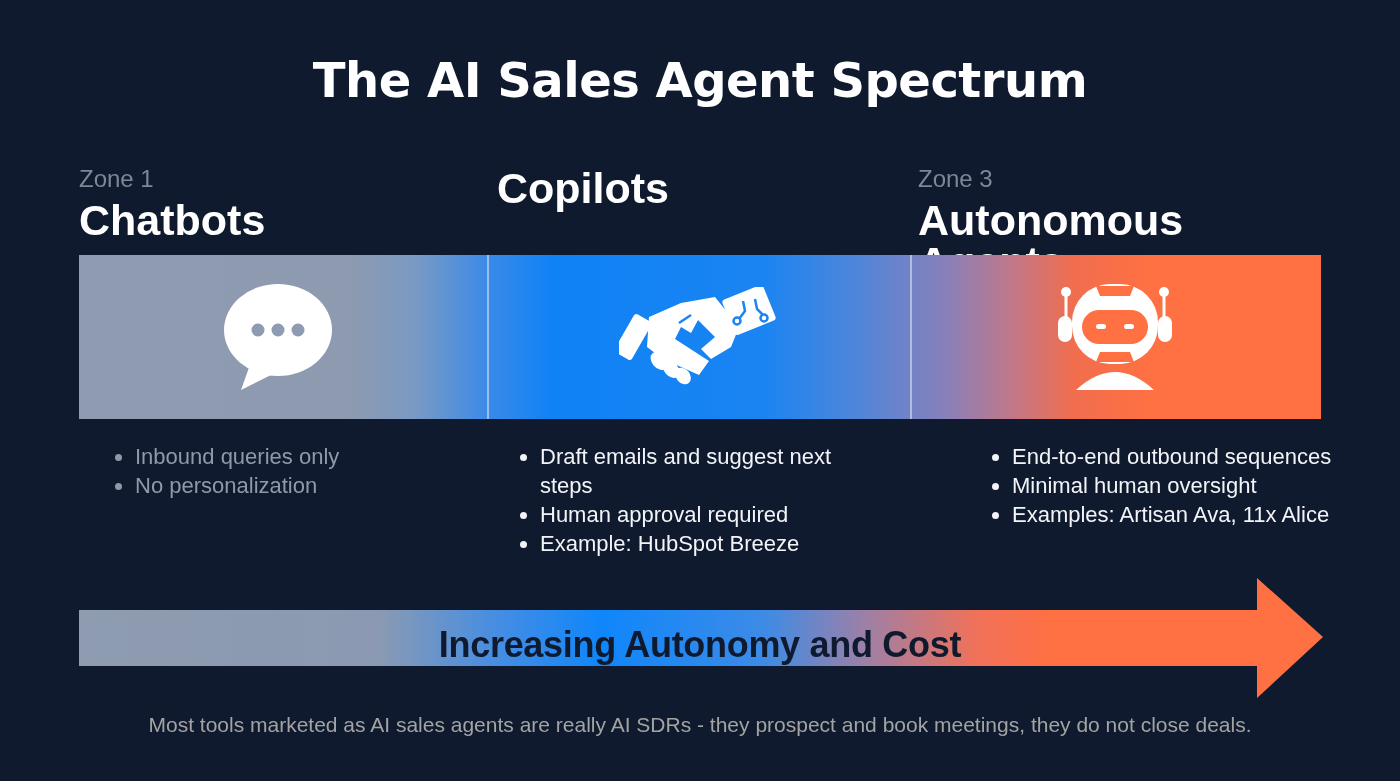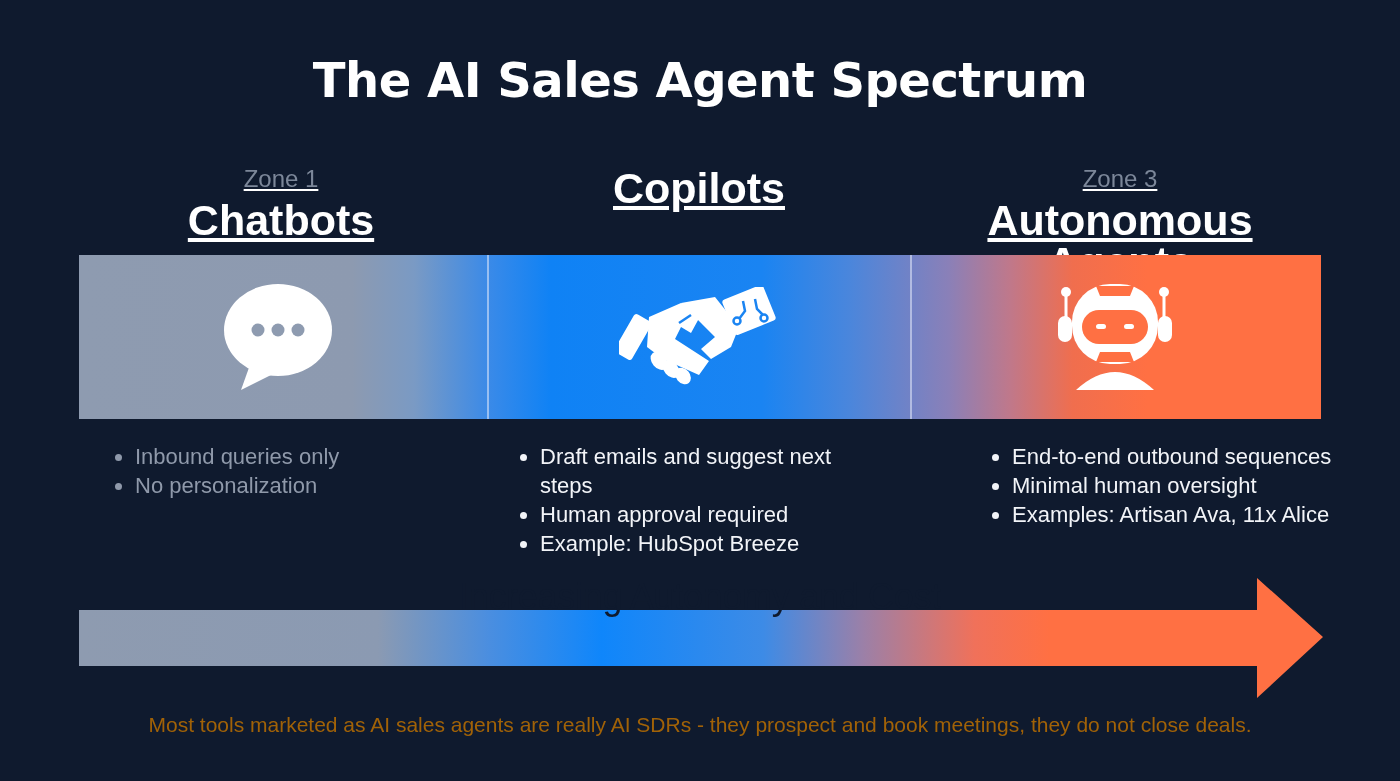--- a/index.html
+++ b/index.html
@@ -10,21 +10,21 @@
     color: #ffffff;
     position: relative;
   }
   .title {
     position: absolute; left: 0; top: 52px; width: 1400px;
     text-align: center; font-size: 48px; font-weight: 700;
     letter-spacing: -0.5px; color: #ffffff;
     font-family: "DejaVu Sans", sans-serif;
   }
   .zone-head {
-    position: absolute; top: 163px; text-align: center; text-decoration: underline;
+    position: absolute; top: 163px; 
   }
   .zone-label {
     font-size: 24px; color: #7c8799; line-height: 32px;
   }
   .zone-name {
     font-size: 43px; font-weight: 700; color: #ffffff; line-height: 42px; margin-top: 4px;
   }
   .band {
     position: absolute; left: 79px; top: 255px; width: 1242px; height: 164px;
     background: linear-gradient(90deg,
@@ -49,26 +49,26 @@
     content: ""; position: absolute; left: 2px; top: 12px;
     width: 7px; height: 7px; border-radius: 50%; background: currentColor;
   }
   .b1 { left: 113px; width: 360px; color: #8f99aa; }
   .b2 { left: 518px; width: 370px; color: #f2f4f8; }
   .b3 { left: 990px; width: 380px; color: #f2f4f8; }
   .arrow {
     position: absolute; left: 79px; top: 578px; width: 1244px; height: 120px;
   }
   .arrow-label {
-    position: absolute; left: 0; top: 576px; width: 1400px; text-align: center;
-    font-size: 36px; font-weight: 400; color: #0f1a2e; letter-spacing: -0.3px;
+    position: absolute; left: 0; top: 624px; width: 1400px; text-align: center;
+    font-size: 36px; font-weight: 700; color: #0f1a2e; letter-spacing: -0.3px;
   }
   .footnote {
     position: absolute; left: 0; top: 713px; width: 1400px; text-align: center;
-    font-size: 21px; color: #a16207;
+    font-size: 21px; color: #a3a3a3;
   }
 </style>
 </head>
 <body>
 
 <div class="title">The AI Sales Agent Spectrum</div>
 
 <div class="zone-head" style="left:79px;width:404px;">
   <div class="zone-label">Zone 1</div>
   <div class="zone-name">Chatbots</div>

